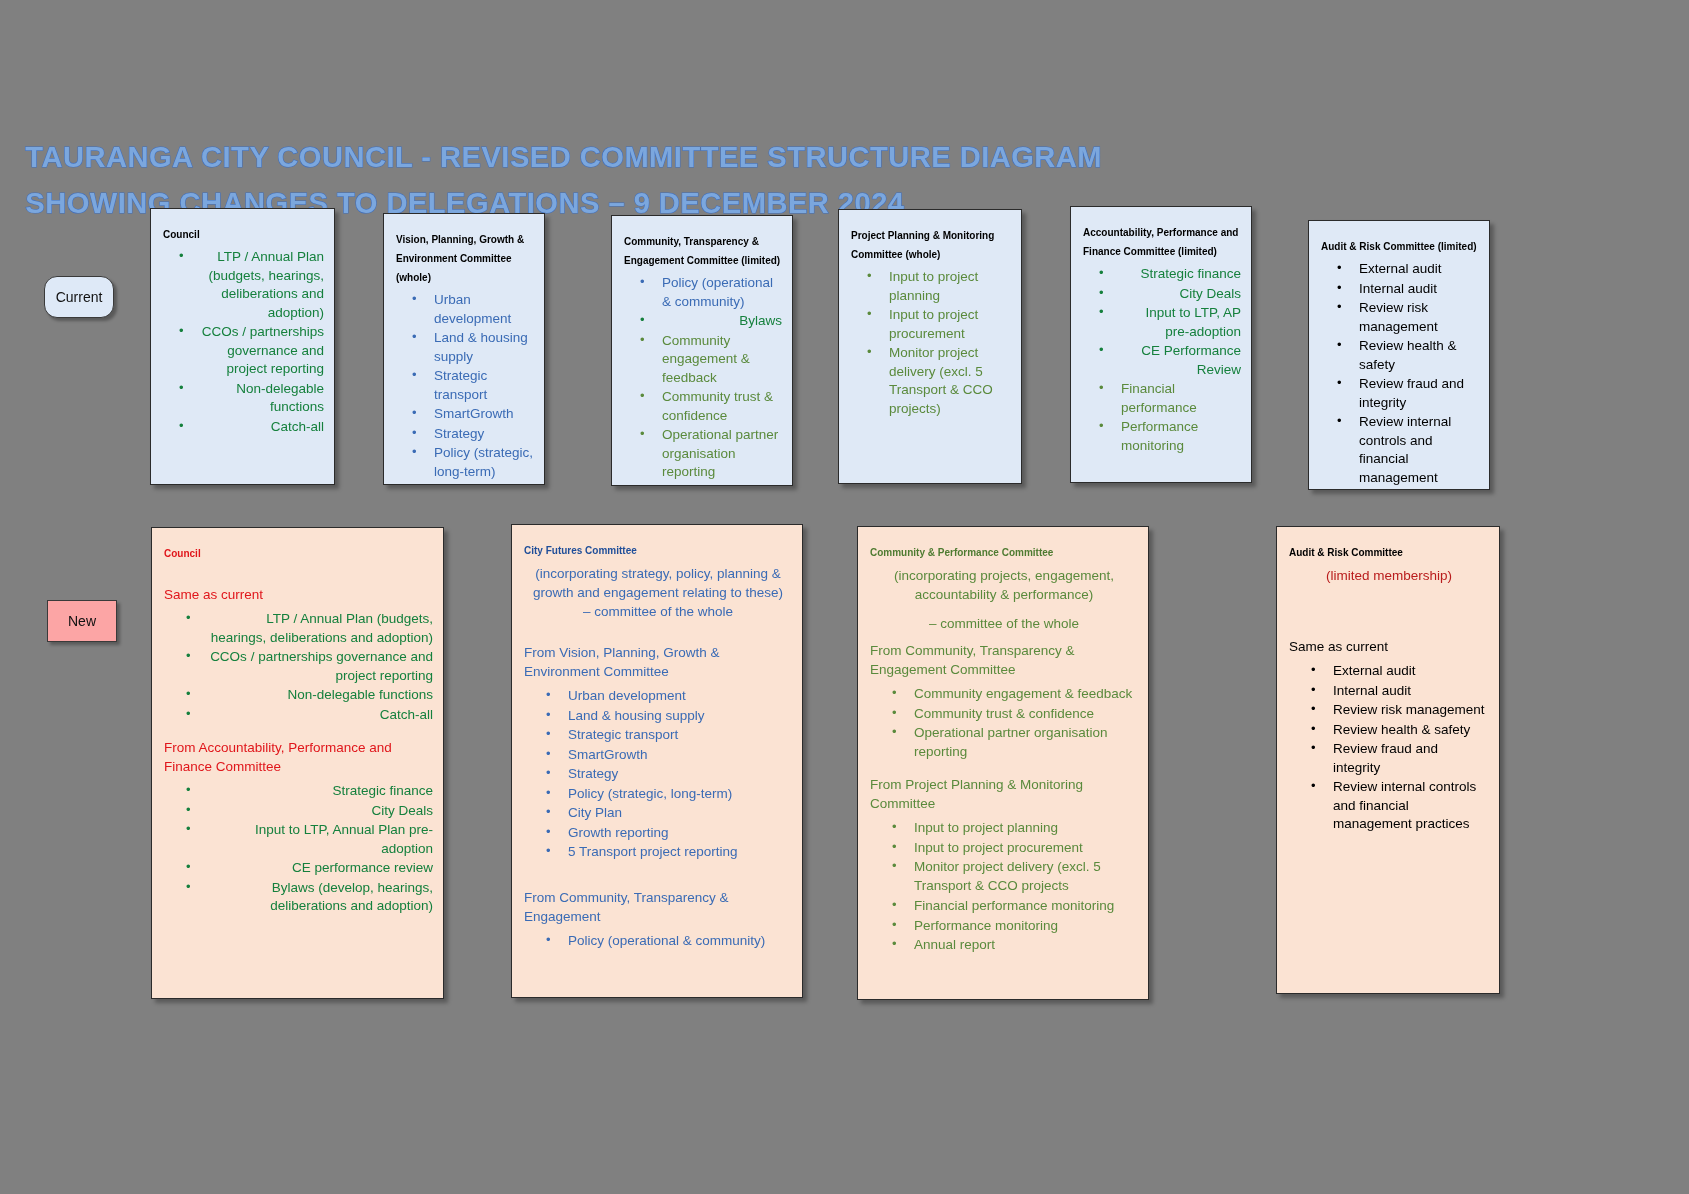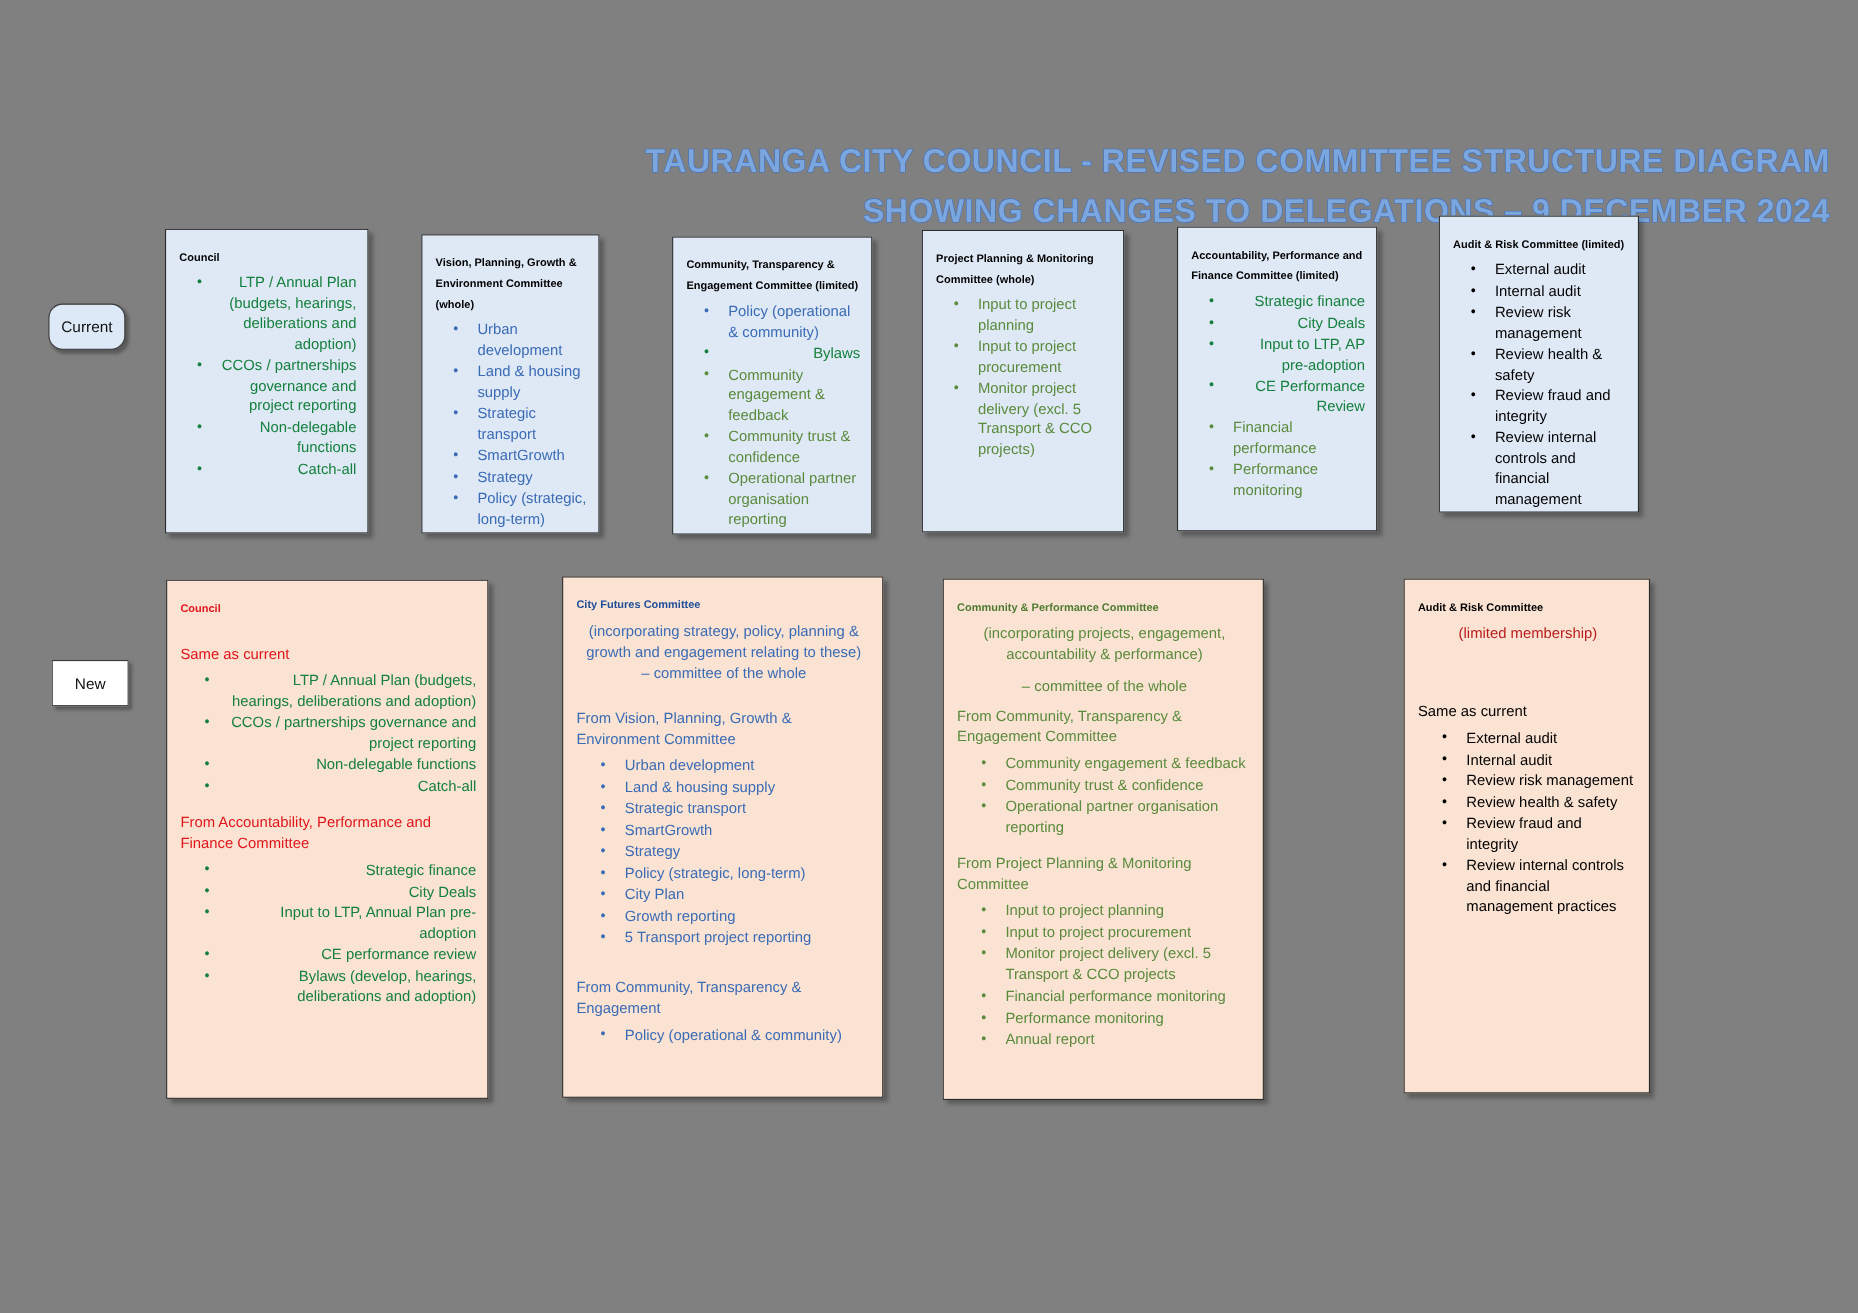--- a/index.html
+++ b/index.html
@@ -6,22 +6,22 @@
   html, body { margin:0; padding:0; }
   body {
     width: 1689px; height: 1194px;
     background: #808080;
     font-family: "Liberation Sans", sans-serif;
     position: relative;
     overflow: hidden;
   }
   
   .title-wrap {
-    position: absolute; top: 124px; left: 0; width: 1689px;
-    text-align: right;
+    position: absolute; top: 134px; left: 0; width: 1689px;
+    text-align: left;
   }
   .title-line {
     font-size: 30px;
     font-weight: bold;
     letter-spacing: 0.5px;
     color: #7BA7DE;
     -webkit-text-stroke: 1.1px #3F6FBF;
     paint-order: stroke fill;
     line-height: 46px;
     font-stretch: condensed;
@@ -30,21 +30,21 @@
   
   .side-label {
     position: absolute;
     width: 70px; height: 42px;
     border: 1px solid #3a3a3a;
     display: flex; align-items: center; justify-content: center;
     font-size: 14px; color: #111;
     box-shadow: 3px 3px 3px rgba(0,0,0,0.30);
   }
   .side-label.current { left: 44px; top: 276px; background: #DEE9F7; border-radius: 13px; }
-  .side-label.new     { left: 47px; top: 600px; background: #ffffff; }
+  .side-label.new     { left: 47px; top: 600px; background: #fca5a5; }
 
   
   .box {
     position: absolute;
     border: 1.5px solid #2b2b2b;
     box-shadow: 4px 4px 4px rgba(0,0,0,0.30);
     padding: 10px 10px 10px 12px;
     overflow: hidden;
   }
   .box.blue  { background: #DFE9F6; }
@@ -106,21 +106,21 @@
   li.c-blue  { color: #3A6BB5; }
   li.c-green { color: #5A8A3C; }
   li.c-black { color: #000; }
 
   
   #box-council-current   { left: 150px; top: 208px; width: 185px; height: 277px; }
   #box-vision-current    { left: 383px; top: 213px; width: 162px; height: 272px; }
   #box-community-current { left: 611px; top: 215px; width: 182px; height: 271px; }
   #box-project-current   { left: 838px; top: 209px; width: 184px; height: 275px; }
   #box-accountability-current { left: 1070px; top: 206px; width: 182px; height: 277px; }
-  #box-audit-current     { left: 1308px; top: 196px; width: 182px; height: 270px; }
+  #box-audit-current     { left: 1308px; top: 220px; width: 182px; height: 270px; }
 
   
   #box-council-new    { left: 151px; top: 527px; width: 293px; height: 472px; }
   #box-cityfutures-new{ left: 511px; top: 524px; width: 292px; height: 474px; }
   #box-community-new  { left: 857px; top: 526px; width: 292px; height: 474px; }
   #box-audit-new      { left: 1276px; top: 526px; width: 224px; height: 468px; }
 
   #box-council-new ul.blist, #box-cityfutures-new ul.blist,
   #box-community-new ul.blist, #box-audit-new ul.blist { padding-left: 30px; }
 </style>

